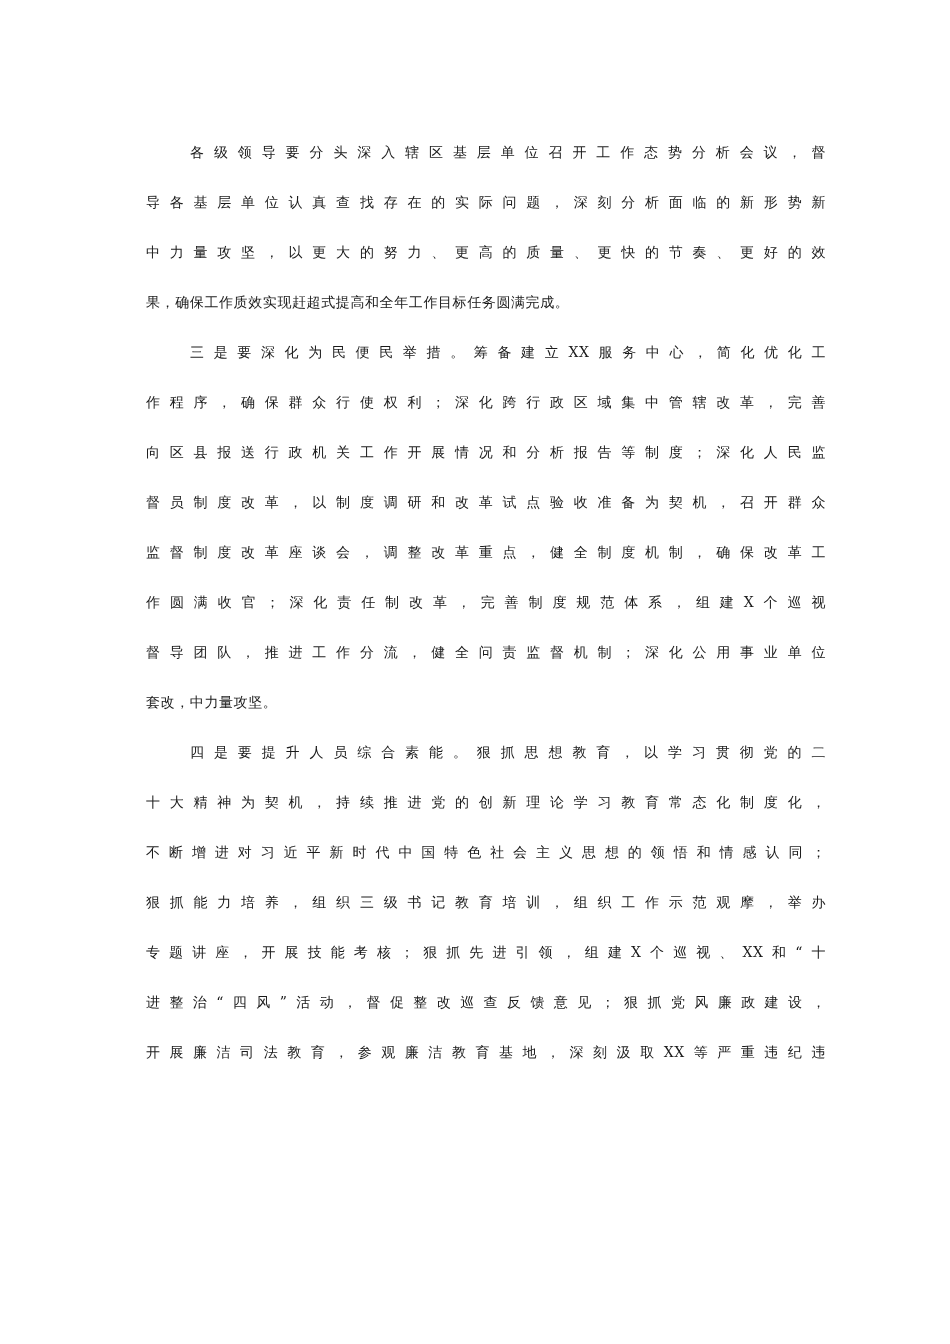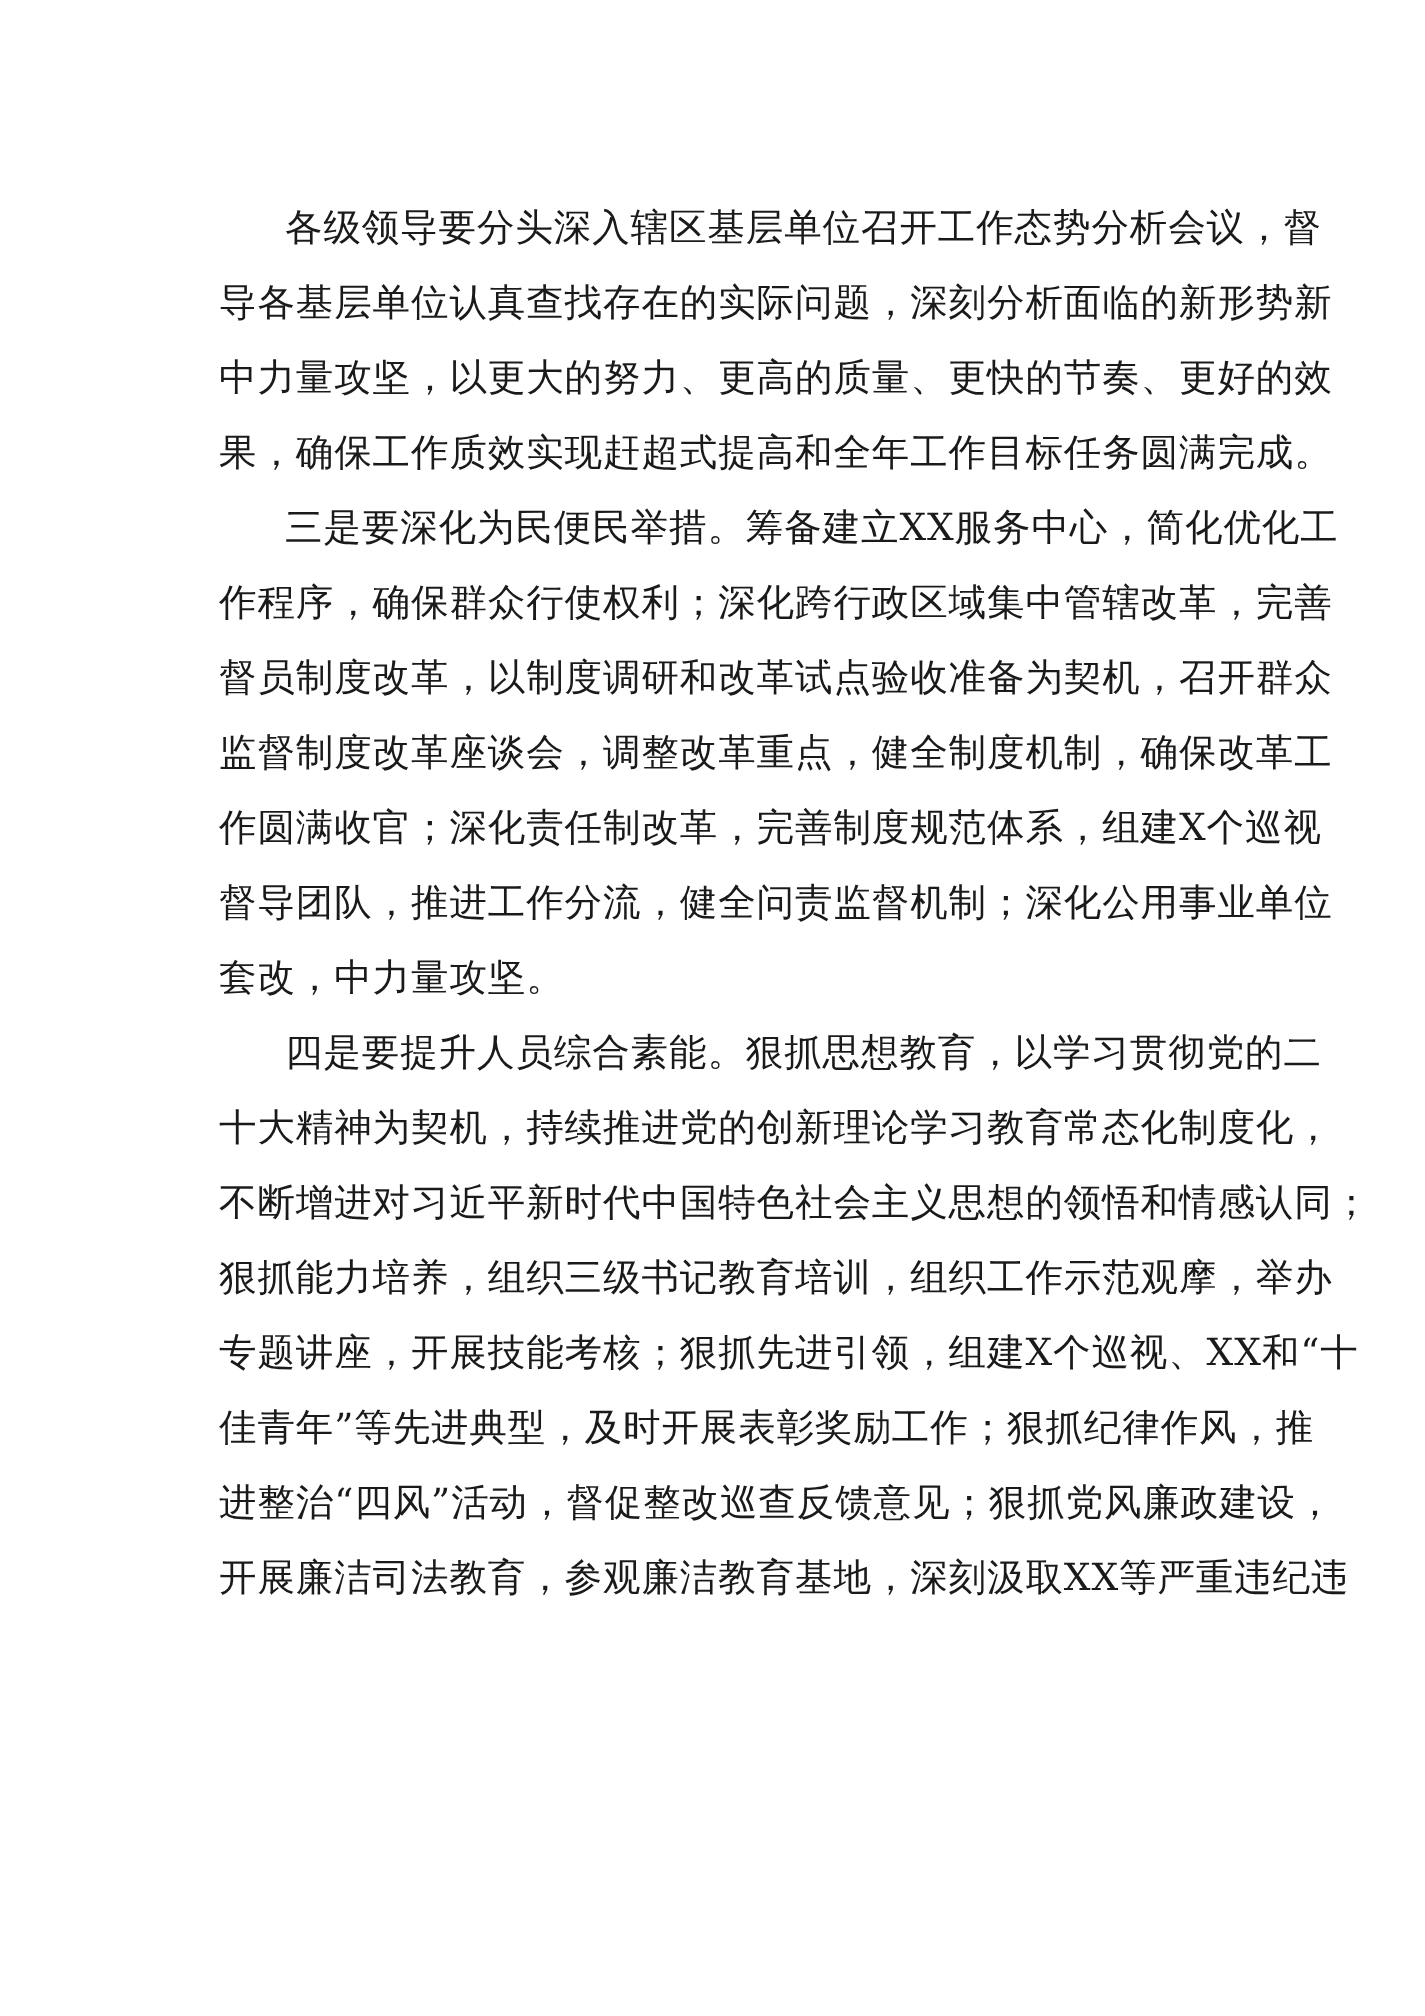--- a/index.html
+++ b/index.html
@@ -3,21 +3,21 @@
 <meta charset="utf-8">
 <style>
   html, body { margin: 0; padding: 0; background: #ffffff; }
   body { width: 950px; height: 1344px; position: relative; overflow: hidden; }
   .page {
     position: absolute; left: 146px; top: 136px; width: 680px;
     font-family: "DejaVu Serif", "Liberation Serif", serif;
     color: #1a1a1a;
   }
   .line {
-    height: 50px; line-height: 32px; font-size: 25px;
+    height: 50px; line-height: 32px; font-size: 14px;
     white-space: nowrap; letter-spacing: 0.6px;
     text-align-last: justify; text-align: justify;
     display: block;
   }
   .line.last { text-align-last: left; }
   .line.indent { padding-left: 44px; }
   .para { margin: 0; }
 </style>
 </head>
 <body>
@@ -25,29 +25,29 @@
 <div class="page">
   <div class="para">
     <span class="line indent">各级领导要分头深入辖区基层单位召开工作态势分析会议，督</span>
     <span class="line">导各基层单位认真查找存在的实际问题，深刻分析面临的新形势新</span>
     <span class="line">中力量攻坚，以更大的努力、更高的质量、更快的节奏、更好的效</span>
     <span class="line last">果，确保工作质效实现赶超式提高和全年工作目标任务圆满完成。</span>
   </div>
   <div class="para">
     <span class="line indent">三是要深化为民便民举措。筹备建立XX服务中心，简化优化工</span>
     <span class="line">作程序，确保群众行使权利；深化跨行政区域集中管辖改革，完善</span>
+    <span class="line">向区县报送行政机关工作开展情况和分析报告等制度；深化人民监</span>
     <span class="line">督员制度改革，以制度调研和改革试点验收准备为契机，召开群众</span>
     <span class="line">监督制度改革座谈会，调整改革重点，健全制度机制，确保改革工</span>
     <span class="line">作圆满收官；深化责任制改革，完善制度规范体系，组建X个巡视</span>
     <span class="line">督导团队，推进工作分流，健全问责监督机制；深化公用事业单位</span>
     <span class="line last">套改，中力量攻坚。</span>
   </div>
   <div class="para">
     <span class="line indent">四是要提升人员综合素能。狠抓思想教育，以学习贯彻党的二</span>
     <span class="line">十大精神为契机，持续推进党的创新理论学习教育常态化制度化，</span>
     <span class="line">不断增进对习近平新时代中国特色社会主义思想的领悟和情感认同；</span>
     <span class="line">狠抓能力培养，组织三级书记教育培训，组织工作示范观摩，举办</span>
     <span class="line">专题讲座，开展技能考核；狠抓先进引领，组建X个巡视、XX和“十</span>
-    <span class="line">佳青年”等先进典型，及时开展表彰奖励工作；狠抓纪律作风，推</span>
     <span class="line">进整治“四风”活动，督促整改巡查反馈意见；狠抓党风廉政建设，</span>
     <span class="line">开展廉洁司法教育，参观廉洁教育基地，深刻汲取XX等严重违纪违</span>
   </div>
 </div>
 
 </body></html>

